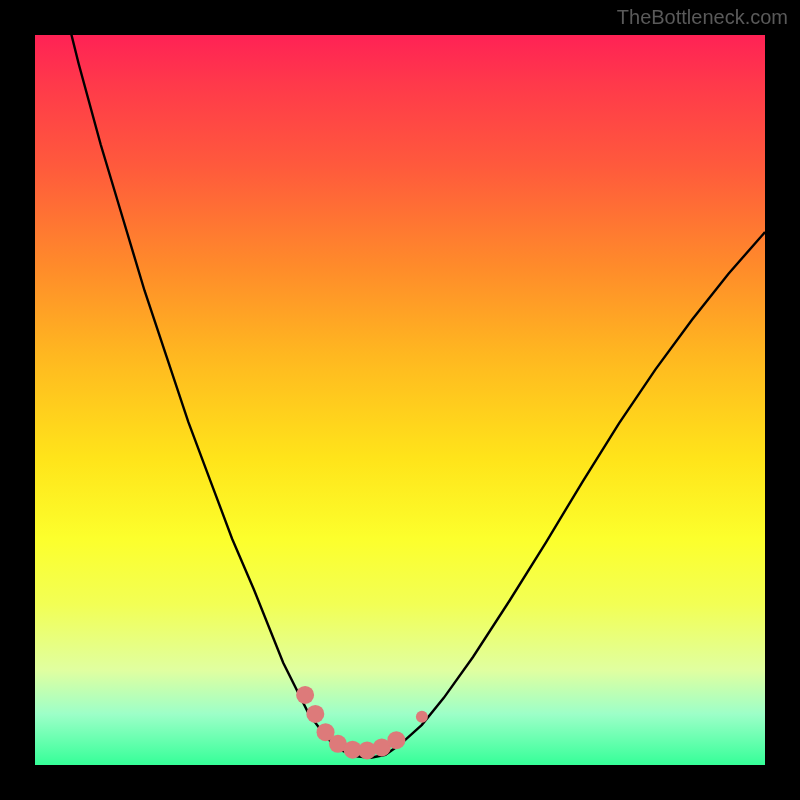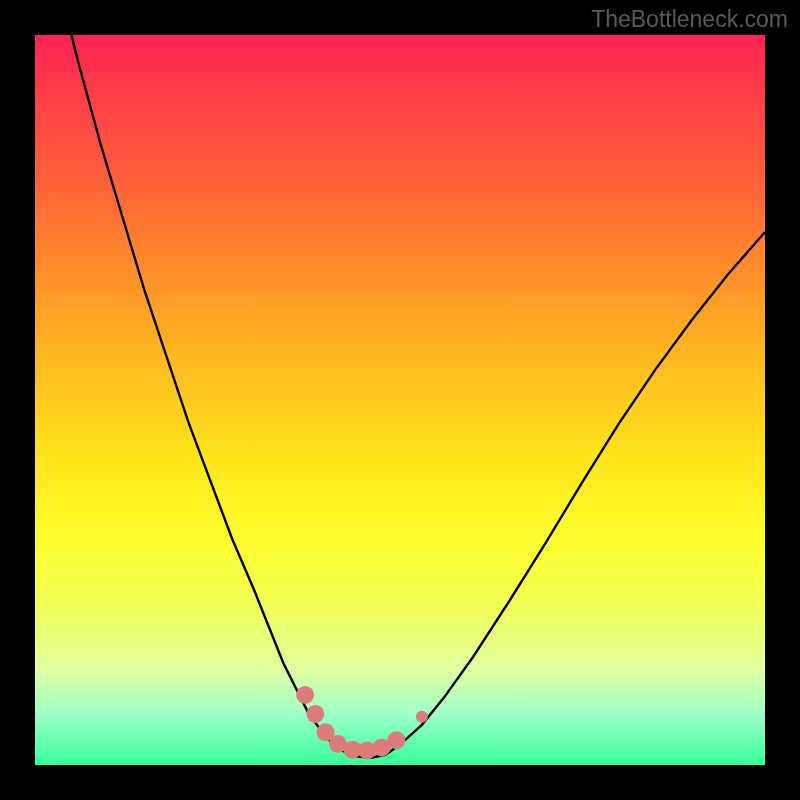--- a/index.html
+++ b/index.html
@@ -9,21 +9,21 @@
     background: #000;
     position: relative;
     overflow: hidden;
     font-family: Arial, Helvetica, sans-serif;
   }
   .watermark {
     position: absolute;
     top: 6px;
     right: 12px;
     color: #5a5a5a;
-    font-size: 23px;
+    font-size: 20px;
     font-weight: 500;
     letter-spacing: 0px;
     z-index: 20;
   }
   .plot-frame {
     position: absolute;
     left: 35px;
     top: 35px;
     width: 730px;
     height: 730px;

